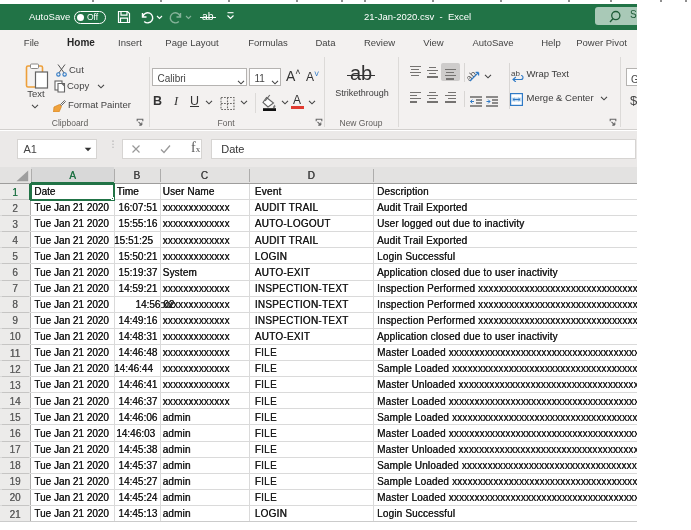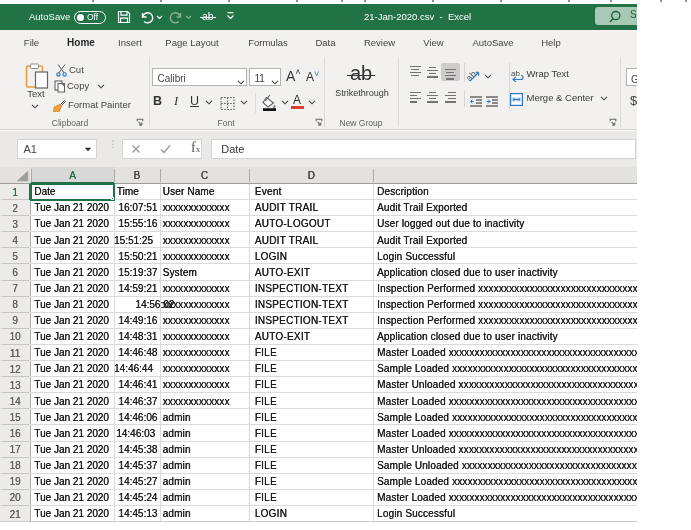--- a/index.html
+++ b/index.html
@@ -63,20 +63,21 @@
 <div class="abs" style="left:-13.5px;top:0;width:90px;height:25px;line-height:25px;text-align:center;font-size:9.5px;color:#444;">File</div>
 <div class="abs" style="left:36.0px;top:0;width:90px;height:25px;line-height:25px;text-align:center;font-size:9.5px;font-weight:700;color:#262626;font-size:10px;">Home</div>
 <div class="abs" style="left:85.0px;top:0;width:90px;height:25px;line-height:25px;text-align:center;font-size:9.5px;color:#444;">Insert</div>
 <div class="abs" style="left:147.0px;top:0;width:90px;height:25px;line-height:25px;text-align:center;font-size:9.5px;color:#444;">Page Layout</div>
 <div class="abs" style="left:223.0px;top:0;width:90px;height:25px;line-height:25px;text-align:center;font-size:9.5px;color:#444;">Formulas</div>
 <div class="abs" style="left:280.5px;top:0;width:90px;height:25px;line-height:25px;text-align:center;font-size:9.5px;color:#444;">Data</div>
 <div class="abs" style="left:334.5px;top:0;width:90px;height:25px;line-height:25px;text-align:center;font-size:9.5px;color:#444;">Review</div>
 <div class="abs" style="left:388.5px;top:0;width:90px;height:25px;line-height:25px;text-align:center;font-size:9.5px;color:#444;">View</div>
 <div class="abs" style="left:448.0px;top:0;width:90px;height:25px;line-height:25px;text-align:center;font-size:9.5px;color:#444;">AutoSave</div>
 <div class="abs" style="left:506.0px;top:0;width:90px;height:25px;line-height:25px;text-align:center;font-size:9.5px;color:#444;">Help</div>
+<div class="abs" style="left:556.5px;top:0;width:90px;height:25px;line-height:25px;text-align:center;font-size:9.5px;color:#444;">Power Pivot</div>
 <div class="abs" style="left:65px;top:23.2px;width:32px;height:2.6px;background:#217346"></div>
 </div>
 <div class="abs" style="left:0;top:49px;width:100%;height:77.2px;background:#f3f1f0;border-bottom:1px solid #d2d0ce;font-size:9.5px;color:#444">
 <div class="abs" style="left:148.5px;top:4px;width:1px;height:70px;background:#dcdad8"></div>
 <div class="abs" style="left:324px;top:4px;width:1px;height:70px;background:#dcdad8"></div>
 <div class="abs" style="left:398px;top:4px;width:1px;height:70px;background:#dcdad8"></div>
 <div class="abs" style="left:620px;top:4px;width:1px;height:70px;background:#dcdad8"></div>
 <svg class="abs" style="left:25px;top:10px" width="26" height="27" viewBox="0 0 26 27">
         <rect x="1.5" y="3" width="16" height="21" rx="1.5" fill="#f3f1f0" stroke="#ed9f39" stroke-width="1.6"></rect>
         <rect x="5.5" y="1" width="8" height="4.5" rx="1" fill="#fff" stroke="#8a8886" stroke-width="1"></rect>

